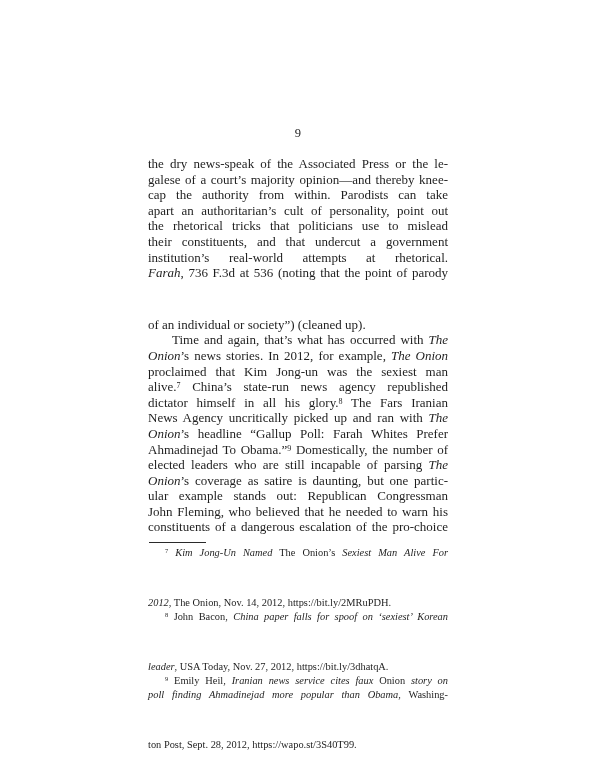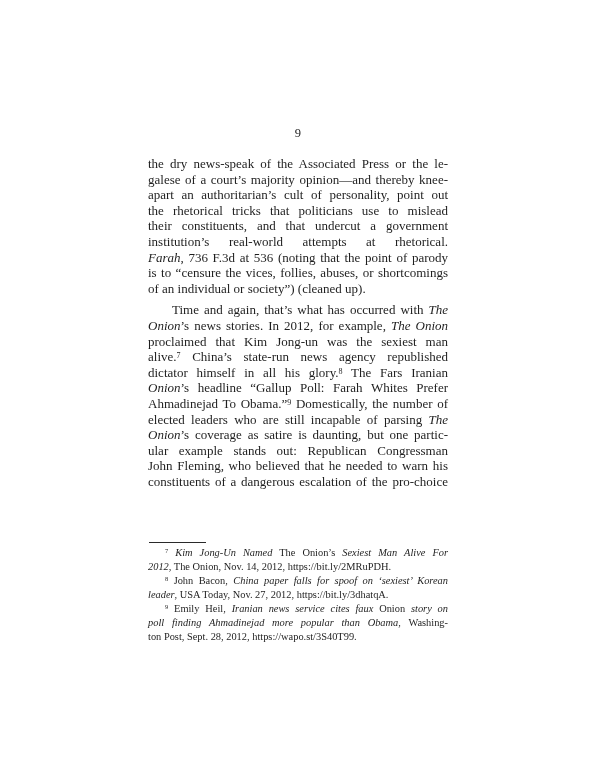--- a/index.html
+++ b/index.html
@@ -26,26 +26,26 @@
     letter-spacing: 0.3px;
   }
   .body-text {
     position: absolute;
     top: 156px;
     left: 148px;
     width: 300px;
     font-size: 13px;
     line-height: 15.6px;
   }
-  .paragraph + .paragraph { margin-top: 6px; }
+  .paragraph + .paragraph { }
   .text-line {
     text-align: justify;
     text-align-last: justify;
   }
-  .text-line.flush { text-align-last: left; }
+  .text-line.flush { text-align-last: left; margin-top: 36px; }
   .body-text .text-line.indent { text-indent: 24px; }
   sup {
     font-size: 0.62em;
     vertical-align: 0.42em;
     line-height: 0;
   }
   .footnote-rule {
     position: absolute;
     top: 542px;
     left: 149px;
@@ -68,34 +68,35 @@
 </head>
 <body style="background: rgb(255, 255, 255); color: rgb(30, 30, 30);">
 
 <div class="page">
   <div class="page-number">9</div>
 
   <div class="body-text" id="body-text">
       <div class="paragraph">
         <div class="text-line"><span>the dry news-speak of the Associated Press or the le-</span></div>
         <div class="text-line"><span>galese of a court’s majority opinion—and thereby knee-</span></div>
+        <div class="text-line"><span>cap the authority from within. Parodists can take</span></div>
         <div class="text-line"><span>apart an authoritarian’s cult of personality, point out</span></div>
         <div class="text-line"><span>the rhetorical tricks that politicians use to mislead</span></div>
         <div class="text-line"><span>their constituents, and that undercut a government</span></div>
         <div class="text-line"><span>institution’s real-world attempts at rhetorical.</span></div>
         <div class="text-line"><em>Farah</em><span>, 736 F.3d at 536 (noting that the point of parody</span></div>
-        <div class="text-line"><span>is to “censure the vices, follies, abuses, or shortcomings</span></div>
         <div class="text-line flush"><span>of an individual or society”) (cleaned up).</span></div>
       </div>
       <div class="paragraph">
         <div class="text-line indent"><span>Time and again, that’s what has occurred with </span><em>The</em></div>
         <div class="text-line"><em>Onion</em><span>’s news stories. In 2012, for example, </span><em>The Onion</em></div>
         <div class="text-line"><span>proclaimed that Kim Jong-un was the sexiest man</span></div>
         <div class="text-line"><span>alive.</span><sup>7</sup><span> China’s state-run news agency republished</span></div>
         <div class="text-line"><span>dictator himself in all his glory.</span><sup>8</sup><span> The Fars Iranian</span></div>
+        <div class="text-line"><span>News Agency uncritically picked up and ran with </span><em>The</em></div>
         <div class="text-line"><em>Onion</em><span>’s headline “Gallup Poll: Farah Whites Prefer</span></div>
         <div class="text-line"><span>Ahmadinejad To Obama.”</span><sup>9</sup><span> Domestically, the number of</span></div>
         <div class="text-line"><span>elected leaders who are still incapable of parsing </span><em>The</em></div>
         <div class="text-line"><em>Onion</em><span>’s coverage as satire is daunting, but one partic-</span></div>
         <div class="text-line"><span>ular example stands out: Republican Congressman</span></div>
         <div class="text-line"><span>John Fleming, who believed that he needed to warn his</span></div>
         <div class="text-line"><span>constituents of a dangerous escalation of the pro-choice</span></div>
       </div>
     </div>
 

